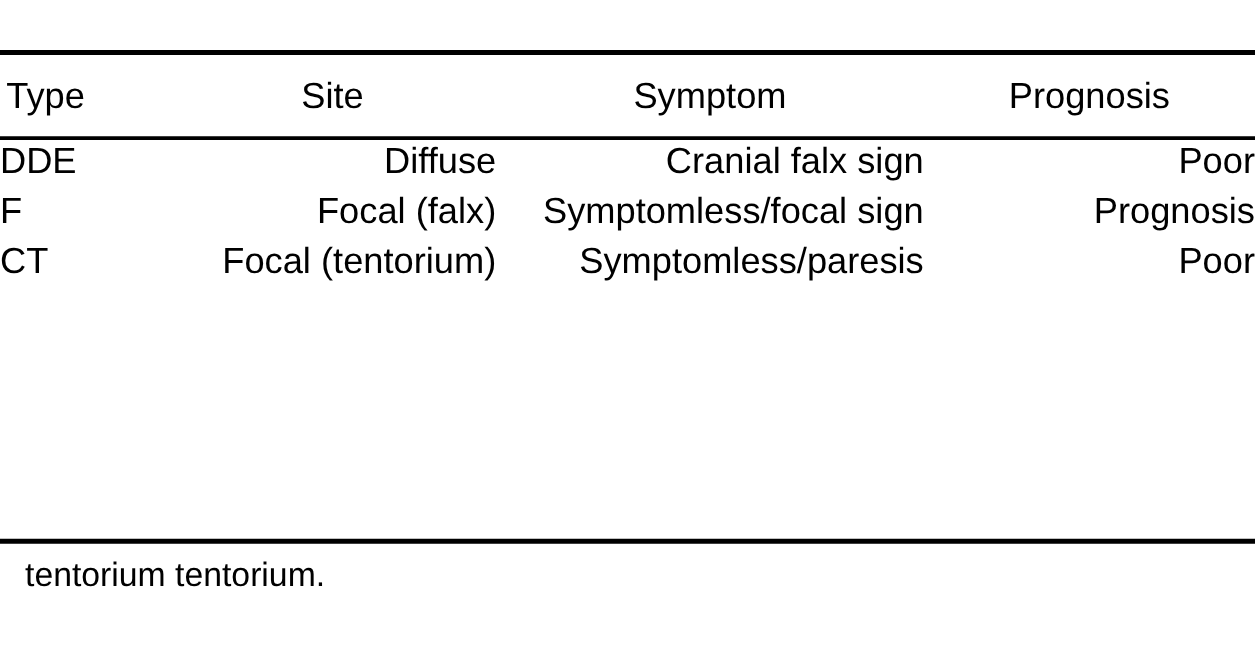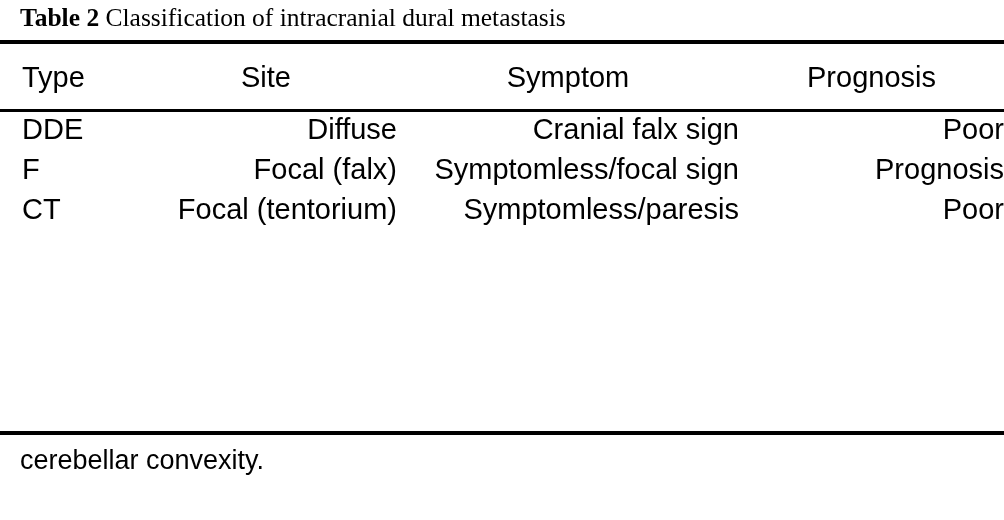--- a/index.html
+++ b/index.html
@@ -76,34 +76,33 @@
   }
 
   thead th {
     height: 65px;
     vertical-align: middle;
     text-align: center;
     font-size: 29px;
   }
   thead th.th-type {
     text-align: left;
-    padding-left: 22px;
+    padding-left: 5px;
   }
 
   tbody td {
     vertical-align: top;
     text-align: right;
     font-size: 29px;
     line-height: 41px;
     padding-top: 15px;
     padding-bottom: 14px;
   }
   tbody td.col-type {
     text-align: left;
-    padding-left: 22px;
   }
 
   
   .footnote {
     position: absolute;
     left: 20px;
     top: 441px;
     width: 966px;
     font-size: 27px;
     line-height: 38px;
@@ -118,23 +117,20 @@
     text-align: justify;
     text-align-last: justify;
     white-space: normal;
   }
 </style>
 </head>
 <body>
 
 <div class="table-figure">
 
-  <div class="caption">
-    <span class="caption-label">Table 2</span><span class="caption-text"> Classification of intracranial dural metastasis</span>
-  </div>
 
   <div class="rule rule-top"></div>
   <div class="rule rule-header"></div>
   <div class="rule rule-bottom"></div>
 
   <table class="tbl">
     <colgroup>
       <col class="c-type">
       <col class="c-site">
       <col class="c-symptom">
@@ -164,16 +160,16 @@
       <tr>
         <td class="col-type">CT</td>
         <td>Focal (tentorium)</td>
         <td>Symptomless/paresis</td>
         <td>Poor</td>
       </tr>
     </tbody>
   </table>
 
   <div class="footnote">
-    <span class="footnote-line">cerebellar convexity.</span>
+    <span class="footnote-line">tentorium tentorium.</span>
   </div>
 
 </div>
 
 </body></html>

